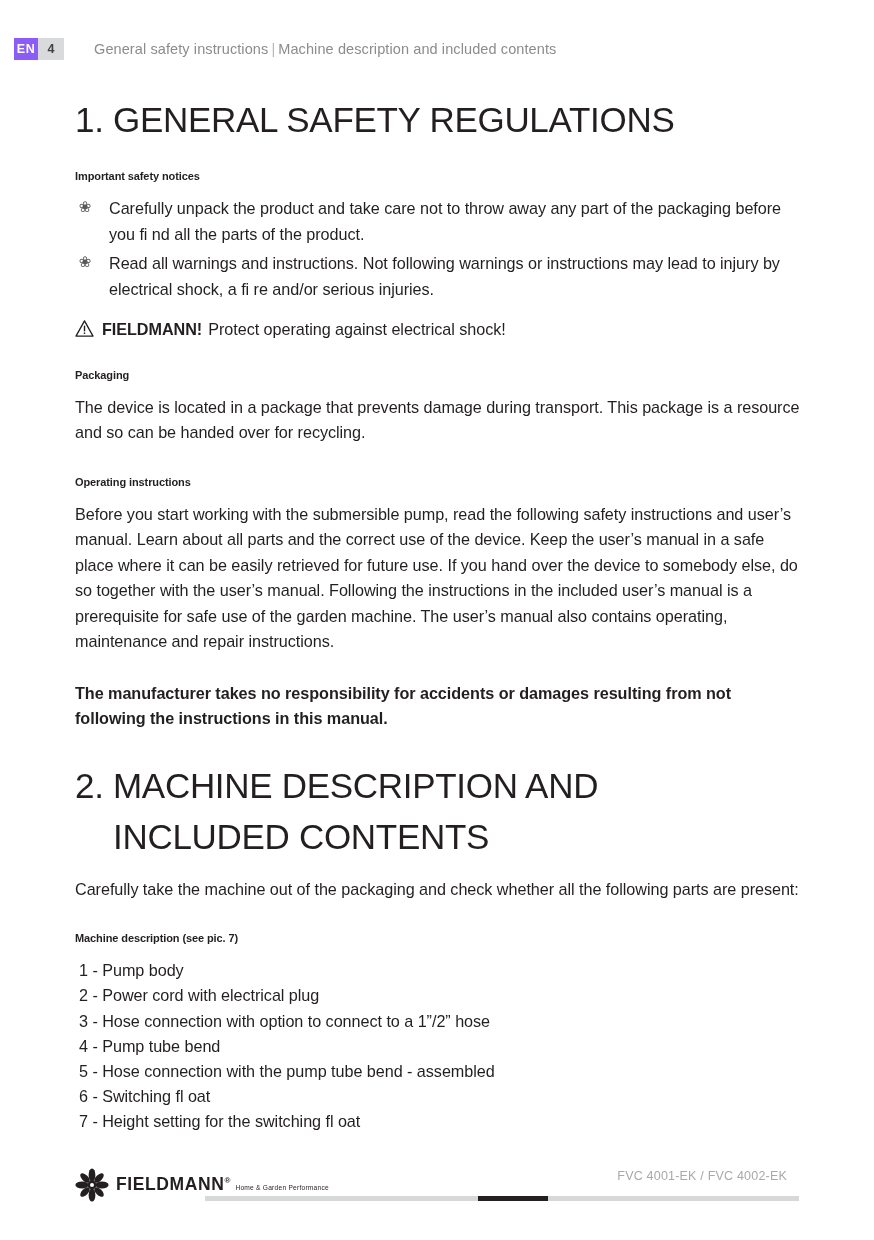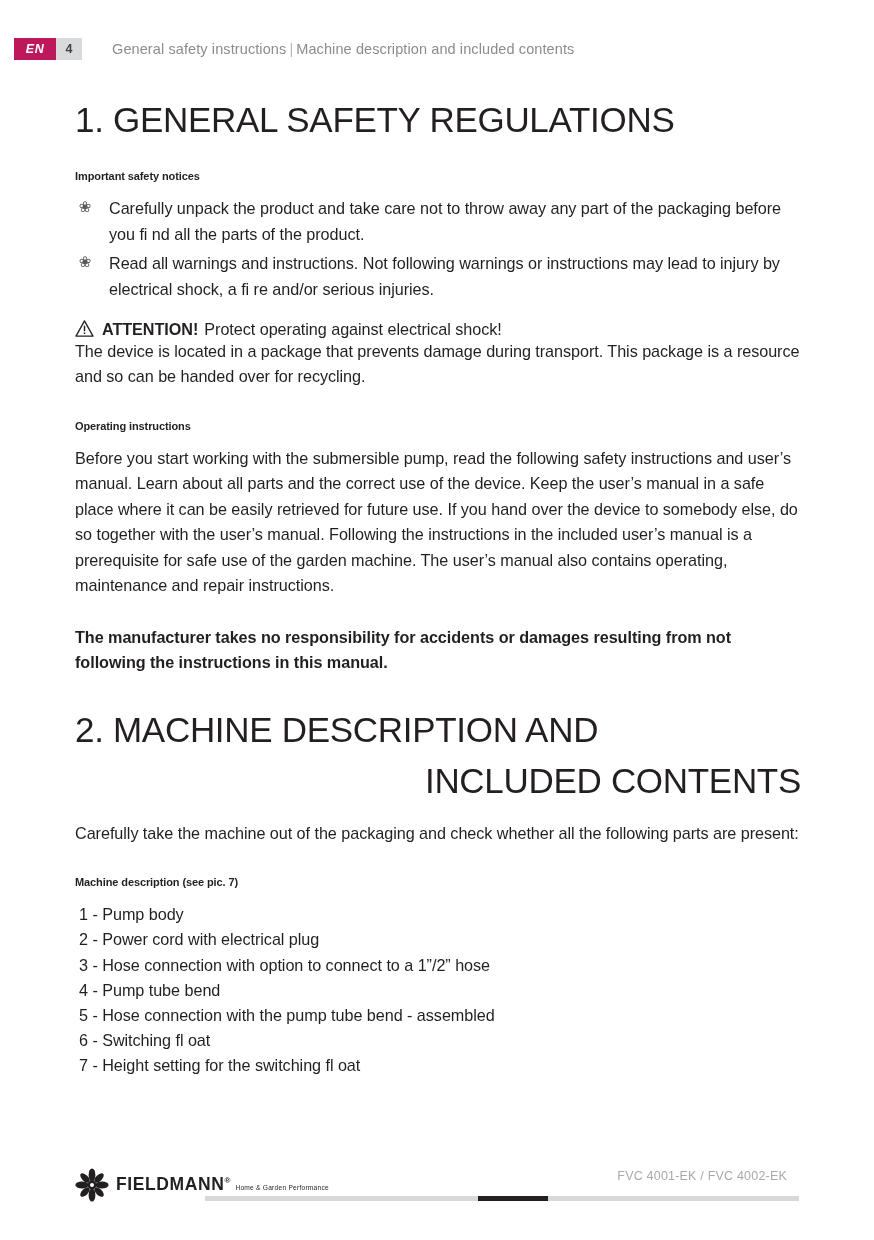--- a/index.html
+++ b/index.html
@@ -20,32 +20,31 @@
   .page-header {
     position: absolute;
     top: 38px;
     left: 0;
     width: 874px;
     height: 22px;
     display: flex;
     align-items: center;
   }
   .lang-badge {
-    width: 42px;
+    width: 24px;
     height: 22px;
-    background: #be185d;
+    background: #8b5cf6;
     color: #ffffff;
     font-size: 12.5px;
     font-weight: bold;
     letter-spacing: 0.5px;
     display: flex;
     align-items: center;
     justify-content: center;
     margin-left: 14px;
-    font-style: italic;
   }
   .page-number-badge {
     width: 26px;
     height: 22px;
     background: #d9dadb;
     color: #404040;
     font-size: 12.5px;
     font-weight: bold;
     display: flex;
     align-items: center;
@@ -83,21 +82,20 @@
     font-size: 35px;
     font-weight: normal;
     letter-spacing: -0.3px;
     margin: 30px 0 14px 0;
     color: #231f20;
     line-height: 1.45;
   }
   .indent-line {
     display: block;
     padding-left: 38px;
-    text-align: right;
   }
 
   h2.sec-head {
     font-size: 11px;
     font-weight: bold;
     margin: 0 0 14px 0;
     color: #231f20;
     letter-spacing: -0.1px;
   }
   h2.sec-head.spaced {
@@ -268,24 +266,25 @@
   </ul>
 
   <div class="attention-row">
     <span class="warn-icon">
       <svg viewBox="0 0 20 18" width="19" height="17" xmlns="http://www.w3.org/2000/svg">
         <polygon points="10,1 19,17 1,17" fill="none" stroke="#231f20" stroke-width="1.4" stroke-linejoin="round"></polygon>
         <rect x="9.25" y="6" width="1.5" height="6" fill="#231f20"></rect>
         <rect x="9.25" y="13.2" width="1.5" height="1.6" fill="#231f20"></rect>
       </svg>
     </span>
-    <span class="attention-word">ATTENTION!</span>
+    <span class="attention-word">FIELDMANN!</span>
     <span>Protect operating against electrical shock!</span>
   </div>
 
+  <h2 class="sec-head spaced">Packaging</h2>
   <p class="body-text">The device is located in a package that prevents damage during transport. This package is a resource and so can be handed over for recycling.</p>
 
   <h2 class="sec-head spaced">Operating instructions</h2>
   <p class="body-text">Before you start working with the submersible pump, read the following safety instructions and user’s manual. Learn about all parts and the correct use of the device. Keep the user’s manual in a safe place where it can be easily retrieved for future use. If you hand over the device to somebody else, do so together with the user’s manual. Following the instructions in the included user’s manual is a prerequisite for safe use of the garden machine. The user’s manual also contains operating, maintenance and repair instructions.</p>
 
   <p class="body-text bold spaced-top">The manufacturer takes no responsibility for accidents or damages resulting from not following the instructions in this manual.</p>
 
   <h1 class="doc-title-2">
     <span>2. MACHINE DESCRIPTION AND</span>
     <span class="indent-line">INCLUDED CONTENTS</span>

